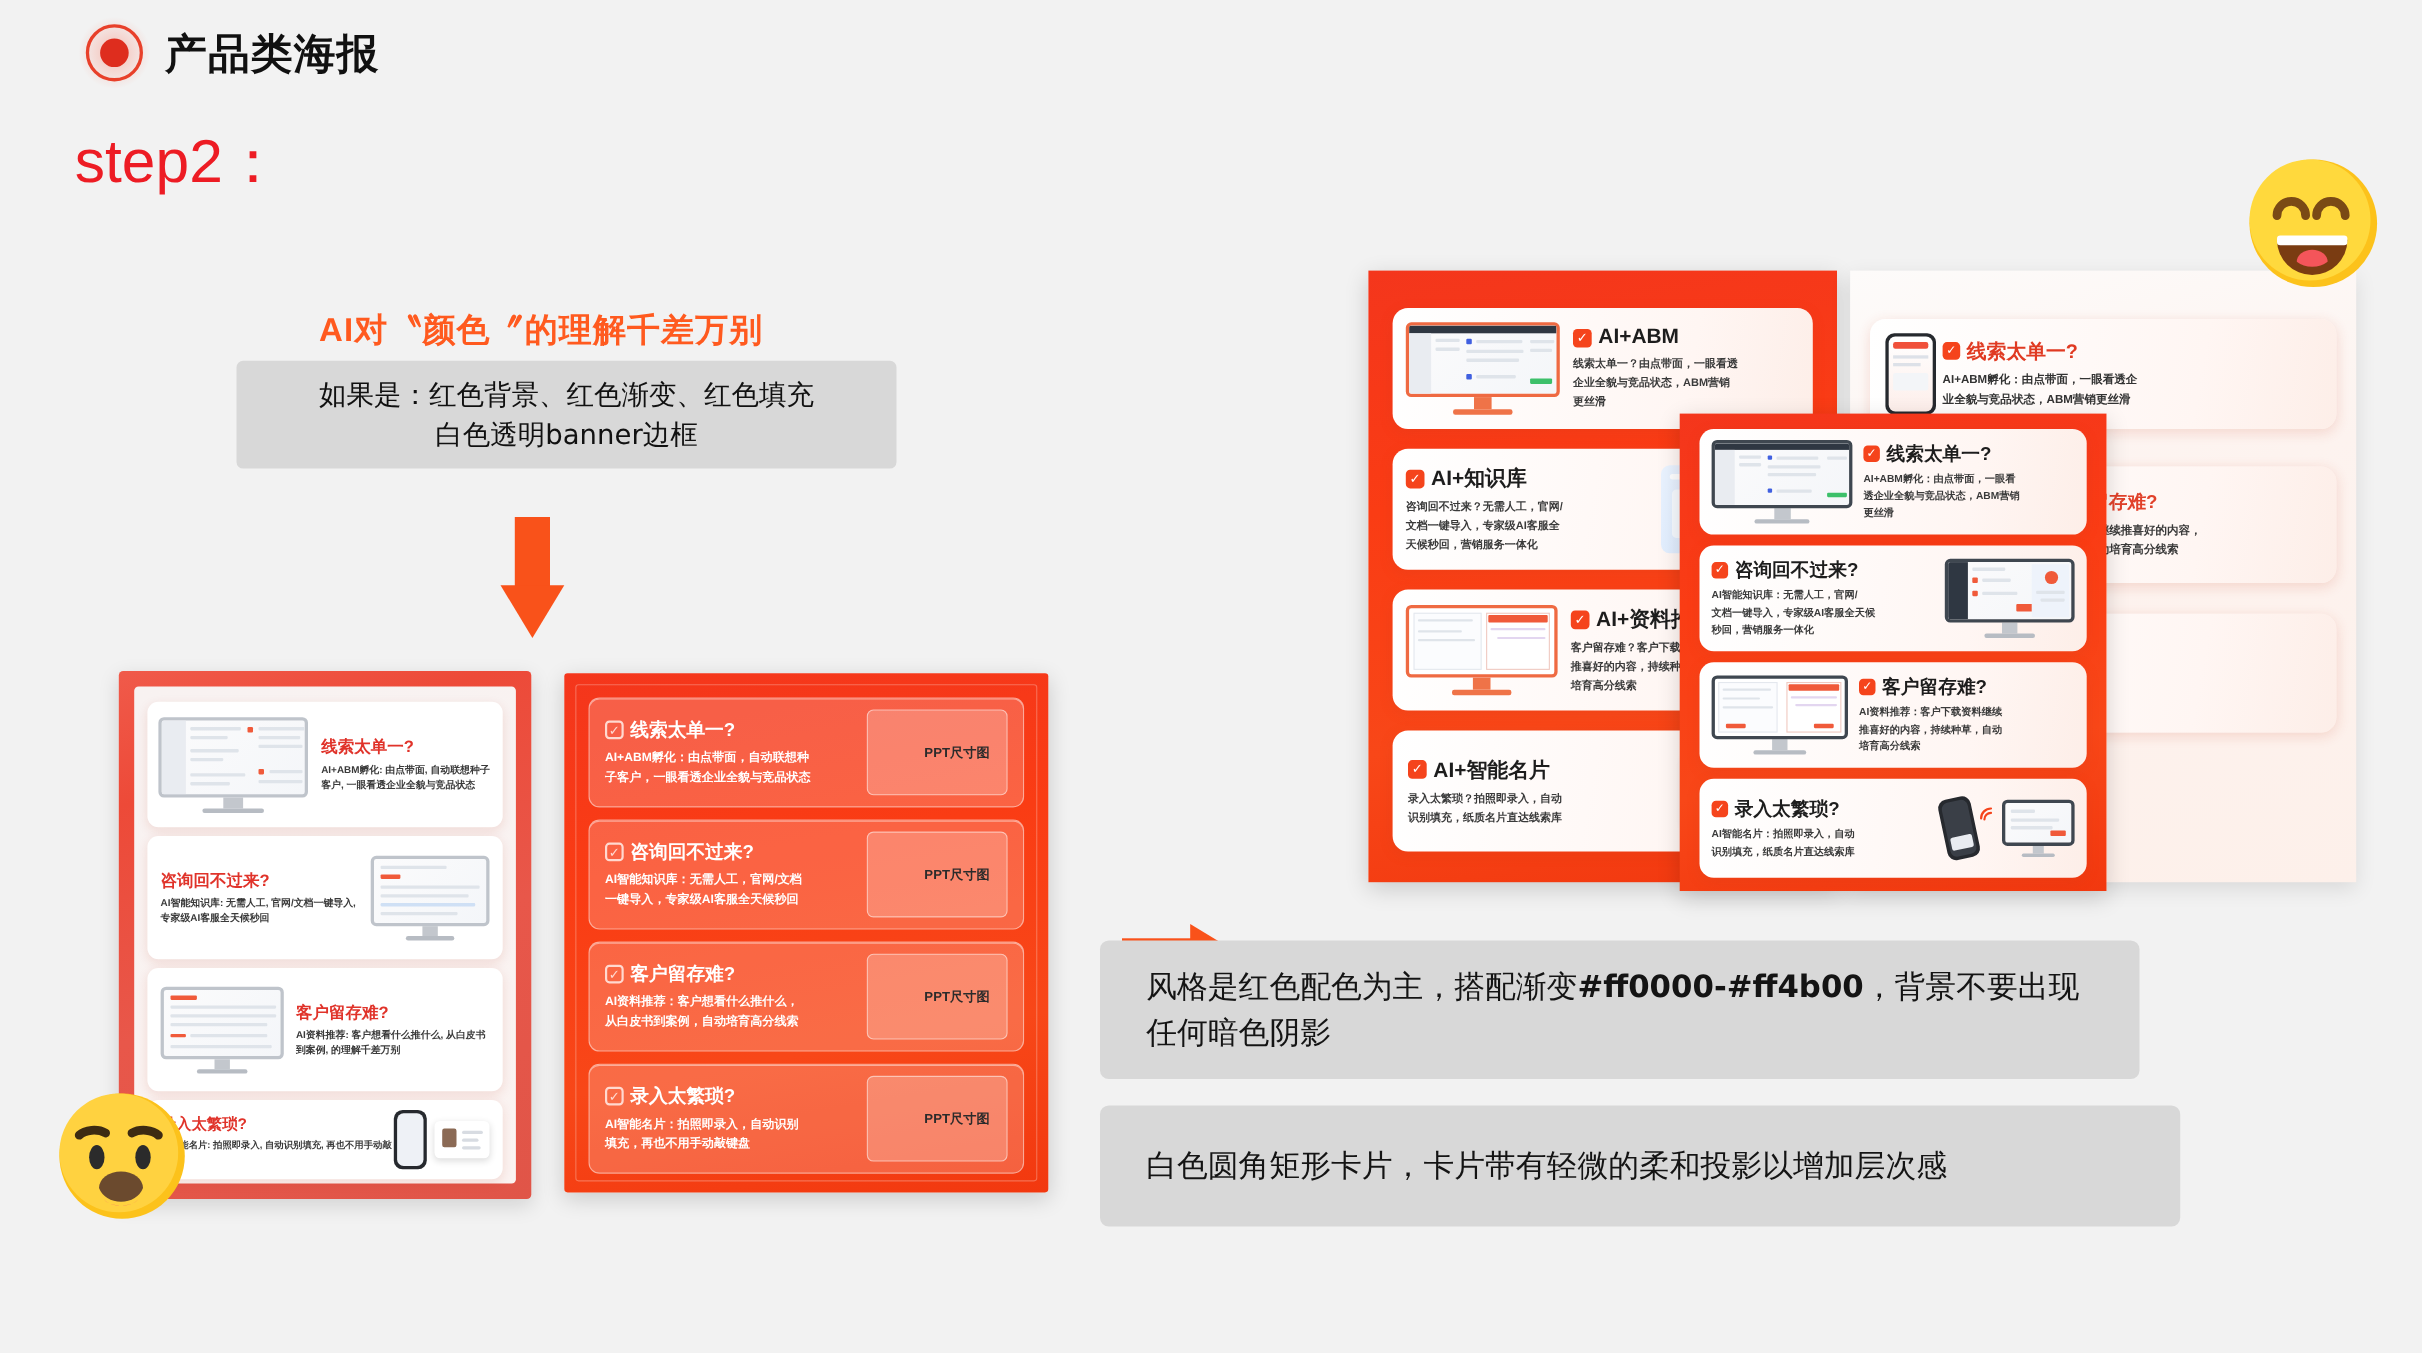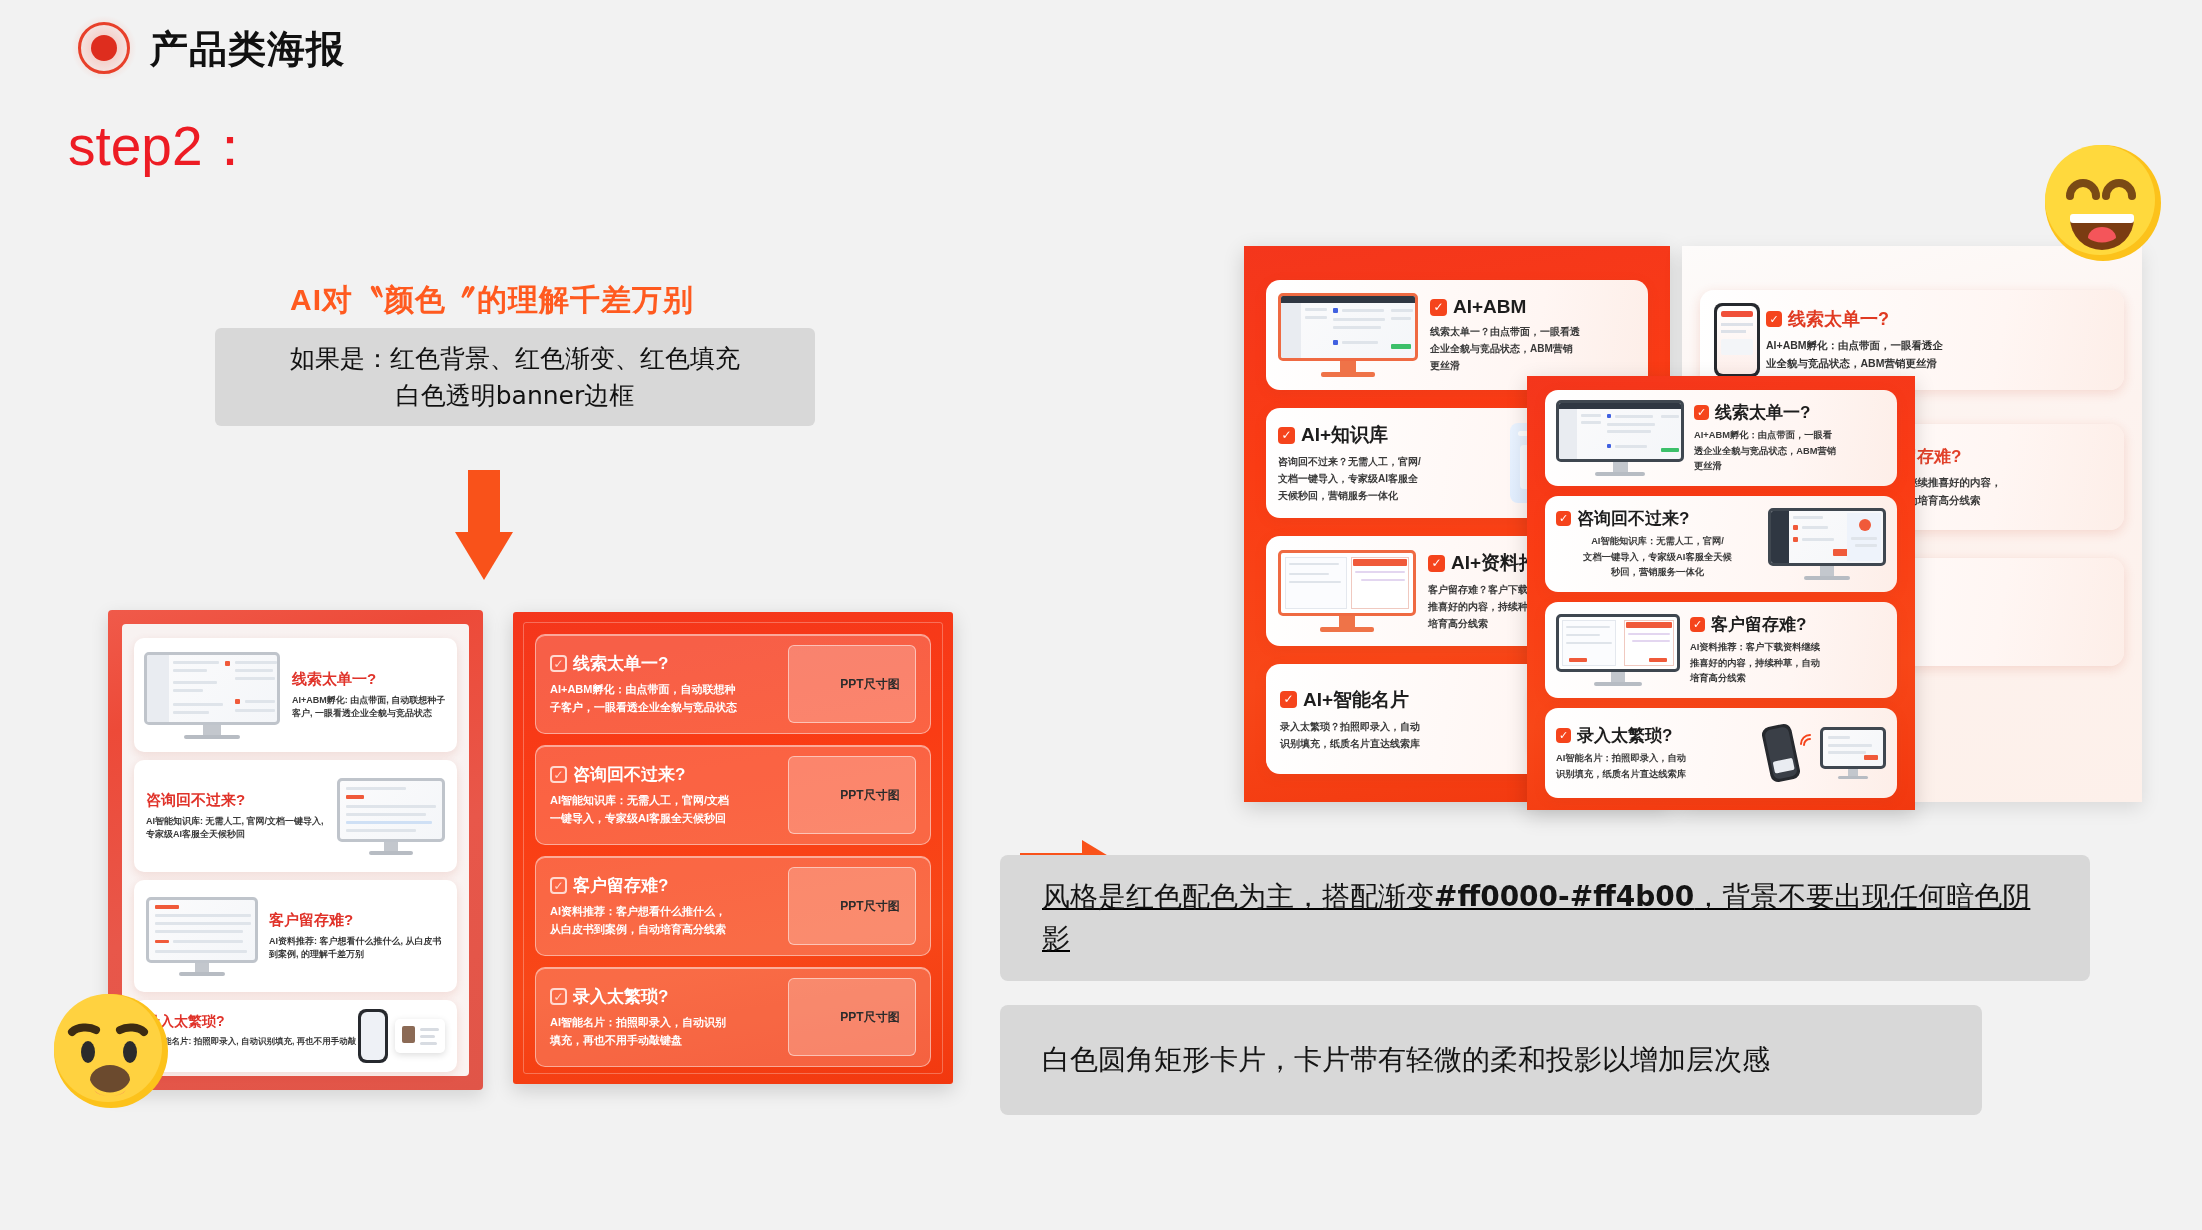--- a/index.html
+++ b/index.html
@@ -554,21 +554,21 @@
           <div class="row" style="right:6px; top:33px; width:22px; height:2.5px;"></div>
         </div>
         <div class="stand" style="width:14px; height:10px;"></div>
         <div class="base" style="width:46px; height:4px;"></div>
       </div>
       <div class="ptxt" style="padding-right:9px;">
         <div class="ptitle" style="font-size:17px; color:#1d1d1d;">
           <span class="tick filled" style="width:15px;height:15px;line-height:15px;font-size:11px;">✓</span>
           <span>咨询回不过来?</span>
         </div>
-        <div style="font-size:9.3px; color:#3a3a3a; font-weight:700; line-height:1.7; margin-top:4px;text-align:center;">
+        <div style="font-size:9.3px; color:#3a3a3a; font-weight:700; line-height:1.7; margin-top:4px;">
           <div>AI智能知识库：无需人工，官网/</div>
           <div>文档一键导入，专家级AI客服全天候</div>
           <div>秒回，营销服务一体化</div>
         </div>
       </div>
     </div>
 
     <div class="pcard soft" style="left:18px; top:226px; width:352px; height:96px; padding:9px 11px; border-radius:13px;">
       <div class="mon" style="width:124px;">
         <div class="screen darkframe" style="height:58px; background:#fff;">
@@ -651,21 +651,21 @@
       <circle cx="58" cy="58" r="54" fill="#ffd240"></circle>
       <path d="M22 42 a16 10 0 0 1 24 -2" fill="none" stroke="#3d2b12" stroke-width="8" stroke-linecap="round"></path>
       <path d="M70 40 a16 10 0 0 1 24 2" fill="none" stroke="#3d2b12" stroke-width="8" stroke-linecap="round"></path>
       <ellipse cx="38" cy="62" rx="7" ry="11" fill="#2b2b2b"></ellipse>
       <ellipse cx="80" cy="62" rx="7" ry="11" fill="#2b2b2b"></ellipse>
       <path d="M40 90 a20 15 0 0 1 40 0 a21 18 0 0 1 -40 0 z" fill="#6b4a2e"></path>
       <path d="M44 100 a17 9 0 0 0 32 0 a18 11 0 0 1 -32 0 z" fill="#f2696e"></path>
     </svg>
   </div>
 
-  <div class="callout" style="left:1000px; top:855px; width:1090px; height:126px;text-decoration:underline;">
+  <div class="callout" style="left:1000px; top:855px; width:945px; height:126px;">
     <div class="ctext">
       <span>风格是红色配色为主，搭配渐变</span><b>#ff0000-#ff4b00</b><span>，背景不要出现任何暗色阴影</span>
     </div>
   </div>
 
   <div class="callout" style="left:1000px; top:1005px; width:982px; height:110px;">
     <div class="ctext">
       <span>白色圆角矩形卡片，卡片带有轻微的柔和投影以增加层次感</span>
     </div>
   </div>

